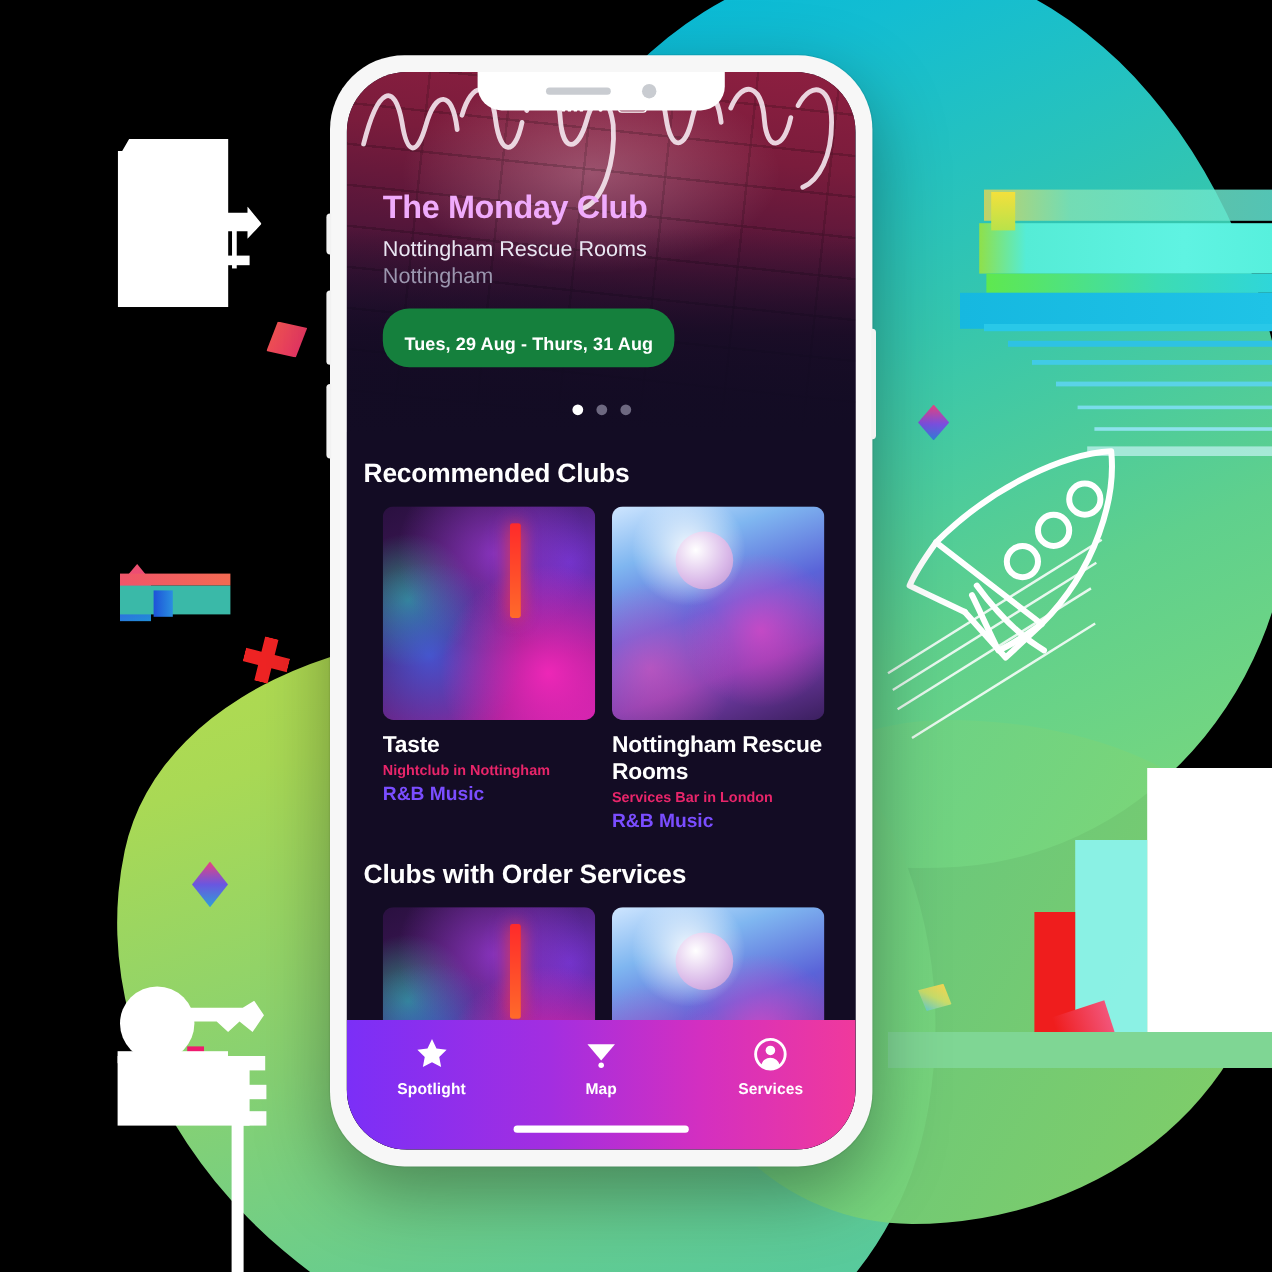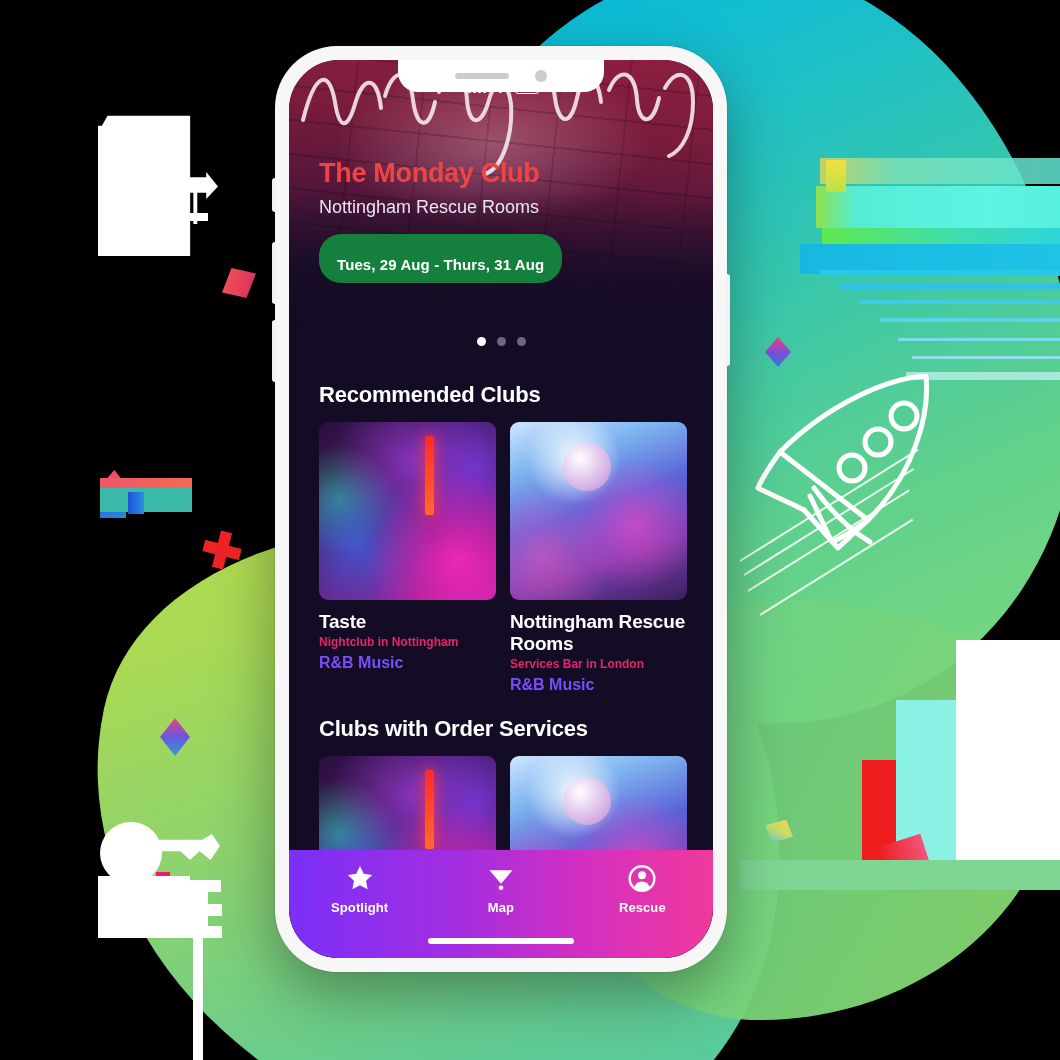--- a/index.html
+++ b/index.html
@@ -149,34 +149,34 @@
   }
   .bricks { position:absolute; inset:0; opacity:.30;
     background-image:
       repeating-linear-gradient(6deg, rgba(0,0,0,.55) 0 2px, transparent 2px 34px),
       repeating-linear-gradient(96deg, rgba(0,0,0,.45) 0 2px, transparent 2px 68px);
   }
   .neon { position:absolute; left:0; right:0; top:-14px; height:130px; }
   .hero-fade { position:absolute; left:0; right:0; bottom:0; height:170px;
     background:linear-gradient(180deg, rgba(18,11,34,0) 0%, rgba(18,11,34,.75) 52%, #130c24 100%); }
   .hero-body { position:absolute; left:30px; right:24px; top:98px; z-index:5; }
-  .hero-title { font-size:27px; font-weight:bold; color:#ef4444; letter-spacing:-.3px; }
+  .hero-title { font-size:27px; font-weight:bold; color:#f0abfc; letter-spacing:-.3px; }
   .hero-venue { font-size:18px; color:#e9e6f2; margin-top:8px; }
   .hero-city  { font-size:18px; color:#9b96ae; margin-top:2px; }
   .date-pill {
     display:inline-block; margin-top:16px; padding:22px 18px 10px; border-radius:22px;
     background:#15803d; color:#fff; font-size:15px; font-weight:bold; letter-spacing:.1px;
   }
   .dots { position:absolute; left:0; right:0; bottom:14px; display:flex; justify-content:center; gap:11px; z-index:6; }
   .dots i { width:9px; height:9px; border-radius:50%; background:#6d6880; display:block; }
   .dots i.on { background:#fff; }
 
   
   .content { position:absolute; top:300px; left:0; right:0; bottom:0; background:#130c24; overflow:hidden; }
-  .sec-title { font-size:22px; font-weight:bold; color:#fff; padding:22px 30px 14px; letter-spacing:-.2px; }
+  .sec-title { font-size:22px; font-weight:bold; color:#fff; padding:22px 14px 14px; letter-spacing:-.2px; }
   .grid { display:flex; gap:14px; padding:0 30px; }
   .card { width:177px; }
   .card-img { width:177px; height:178px; border-radius:9px; overflow:hidden; position:relative; }
   .thumb-club { position:absolute; inset:0;
     background:
       radial-gradient(circle at 78% 78%, rgba(255,40,190,.85), transparent 46%),
       radial-gradient(circle at 22% 70%, rgba(60,110,255,.65), transparent 42%),
       radial-gradient(circle at 52% 22%, rgba(160,60,220,.7), transparent 48%),
       radial-gradient(circle at 12% 44%, rgba(40,230,160,.55), transparent 30%),
       radial-gradient(circle at 88% 26%, rgba(120,60,240,.7), transparent 38%),
@@ -327,20 +327,21 @@
           <path d="M150 46 C160 20 176 22 178 54 C180 80 192 82 200 54 C206 32 218 30 222 58 C224 88 214 122 196 128"></path>
           <path d="M236 40 C246 18 262 22 266 52 C270 80 282 80 288 52 C294 26 308 24 312 56"></path>
           <path d="M320 44 C330 20 346 24 348 54 C350 80 364 80 370 52"></path>
           <path d="M376 42 C388 20 404 26 404 56 C404 84 394 104 380 110"></path>
         </g>
       </svg>
       <div class="hero-fade"></div>
       <div class="hero-body">
         <div class="hero-title">The Monday Club</div>
         <div class="hero-venue">Nottingham Rescue Rooms</div>
+        <div class="hero-city">Nottingham</div>
         <div class="date-pill">Tues, 29 Aug - Thurs, 31 Aug</div>
       </div>
       <div class="dots">
         <i class="on"></i>
         <i></i>
         <i></i>
       </div>
     </div>
 
     <div class="content">
@@ -394,20 +395,20 @@
             <circle cx="12" cy="19.6" r="1.9" fill="#fff"></circle>
           </svg>
           <div class="tab-label">Map</div>
         </div>
         <div class="tab">
           <svg width="30" height="29" viewBox="0 0 24 24">
             <circle cx="12" cy="12" r="10.2" fill="none" stroke="#fff" stroke-width="2"></circle>
             <circle cx="12" cy="9.4" r="3.3" fill="#fff"></circle>
             <path fill="#fff" d="M5.6 19.4a6.6 6.6 0 0 1 12.8 0 10 10 0 0 1-12.8 0z"></path>
           </svg>
-          <div class="tab-label">Rescue</div>
+          <div class="tab-label">Services</div>
         </div>
       </div>
       <div class="home-ind"></div>
     </div>
 
   </div>
 </div>
 
 </body></html>

